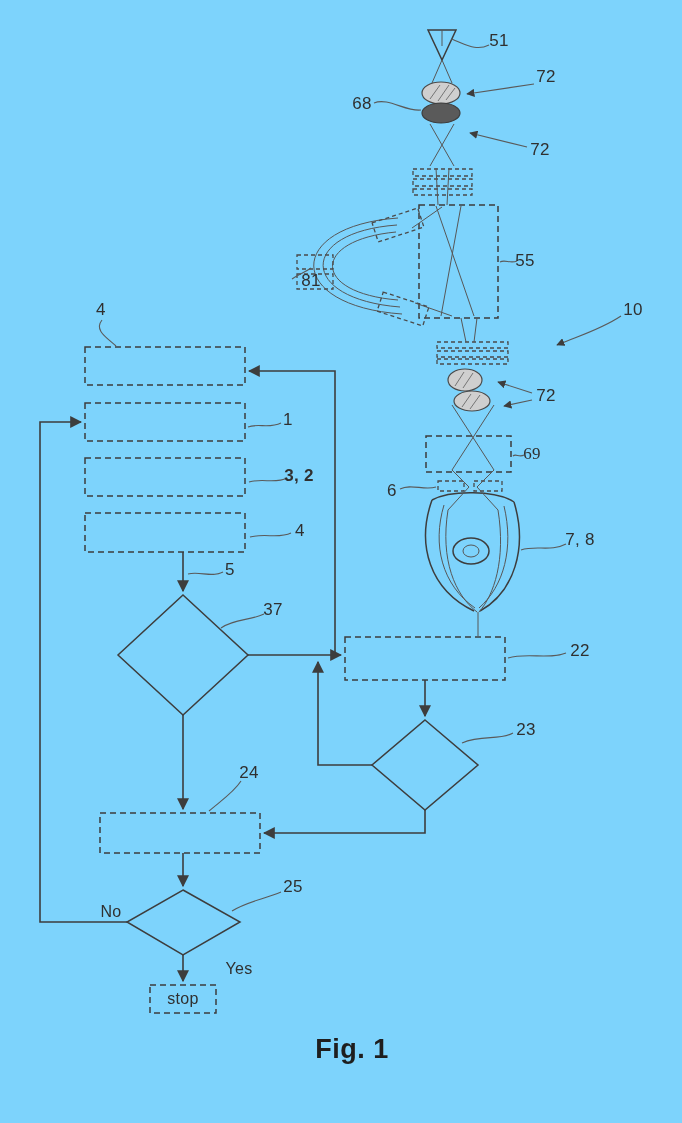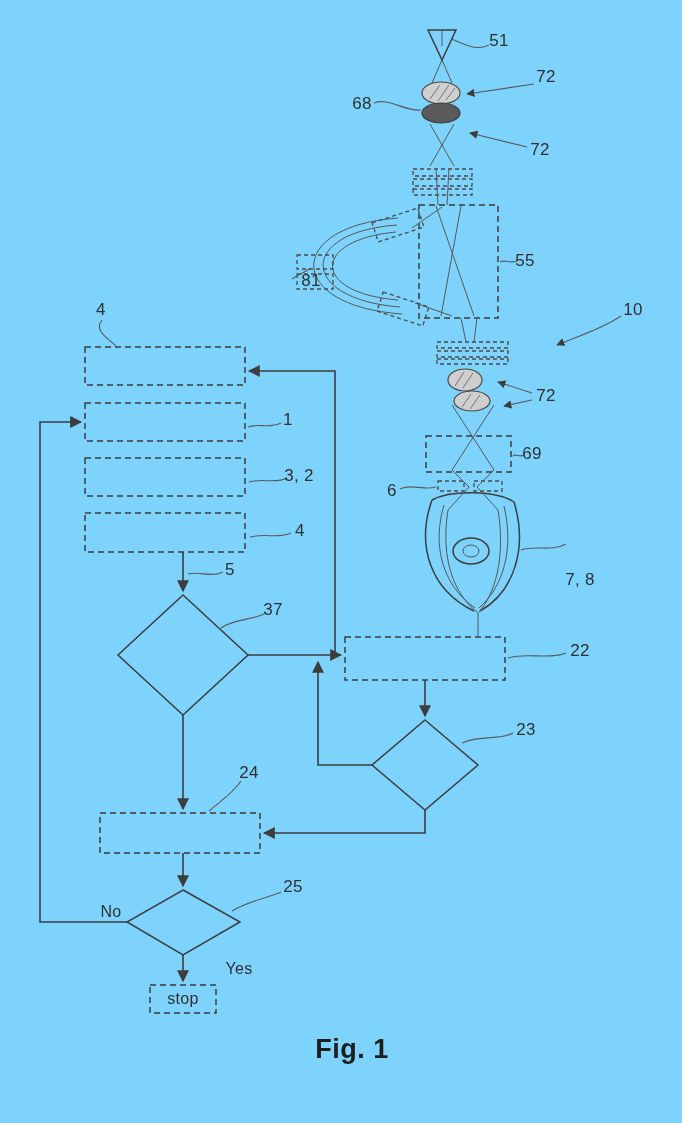--- a/index.html
+++ b/index.html
@@ -192,27 +192,27 @@
   </svg>
 
   <span class="lbl" style="left:499px; top:41px;">51</span>
   <span class="lbl" style="left:546px; top:77px;">72</span>
   <span class="lbl" style="left:362px; top:104px;">68</span>
   <span class="lbl" style="left:540px; top:150px;">72</span>
   <span class="lbl" style="left:525px; top:261px;">55</span>
   <span class="lbl" style="left:283px; top:281px;margin-left:28px;">81</span>
   <span class="lbl" style="left:633px; top:310px;">10</span>
   <span class="lbl" style="left:546px; top:396px;">72</span>
-  <span class="lbl" style="left:532px; top:454px;">69</span>
+  <span class="lbl" style="left:532px; top:454px;font-family:Liberation Serif, serif;">69</span>
   <span class="lbl" style="left:392px; top:491px;">6</span>
-  <span class="lbl" style="left:580px; top:540px;margin-top:40px;">7, 8</span>
+  <span class="lbl" style="left:580px; top:540px;">7, 8</span>
 
   <span class="lbl" style="left:101px; top:310px;">4</span>
   <span class="lbl" style="left:288px; top:420px;">1</span>
-  <span class="lbl" style="left:299px; top:476px;">3, 2</span>
+  <span class="lbl" style="left:299px; top:476px;font-weight:bold;">3, 2</span>
   <span class="lbl" style="left:300px; top:531px;">4</span>
   <span class="lbl" style="left:230px; top:570px;">5</span>
   <span class="lbl" style="left:273px; top:610px;">37</span>
   <span class="lbl" style="left:580px; top:651px;">22</span>
   <span class="lbl" style="left:526px; top:730px;">23</span>
   <span class="lbl" style="left:249px; top:773px;">24</span>
   <span class="lbl" style="left:293px; top:887px;">25</span>
   <span class="lbl word" style="left:111px; top:912px;">No</span>
   <span class="lbl word" style="left:203px; top:969px;margin-left:36px;">Yes</span>
   <span class="lbl word" style="left:183px; top:999px;">stop</span>

